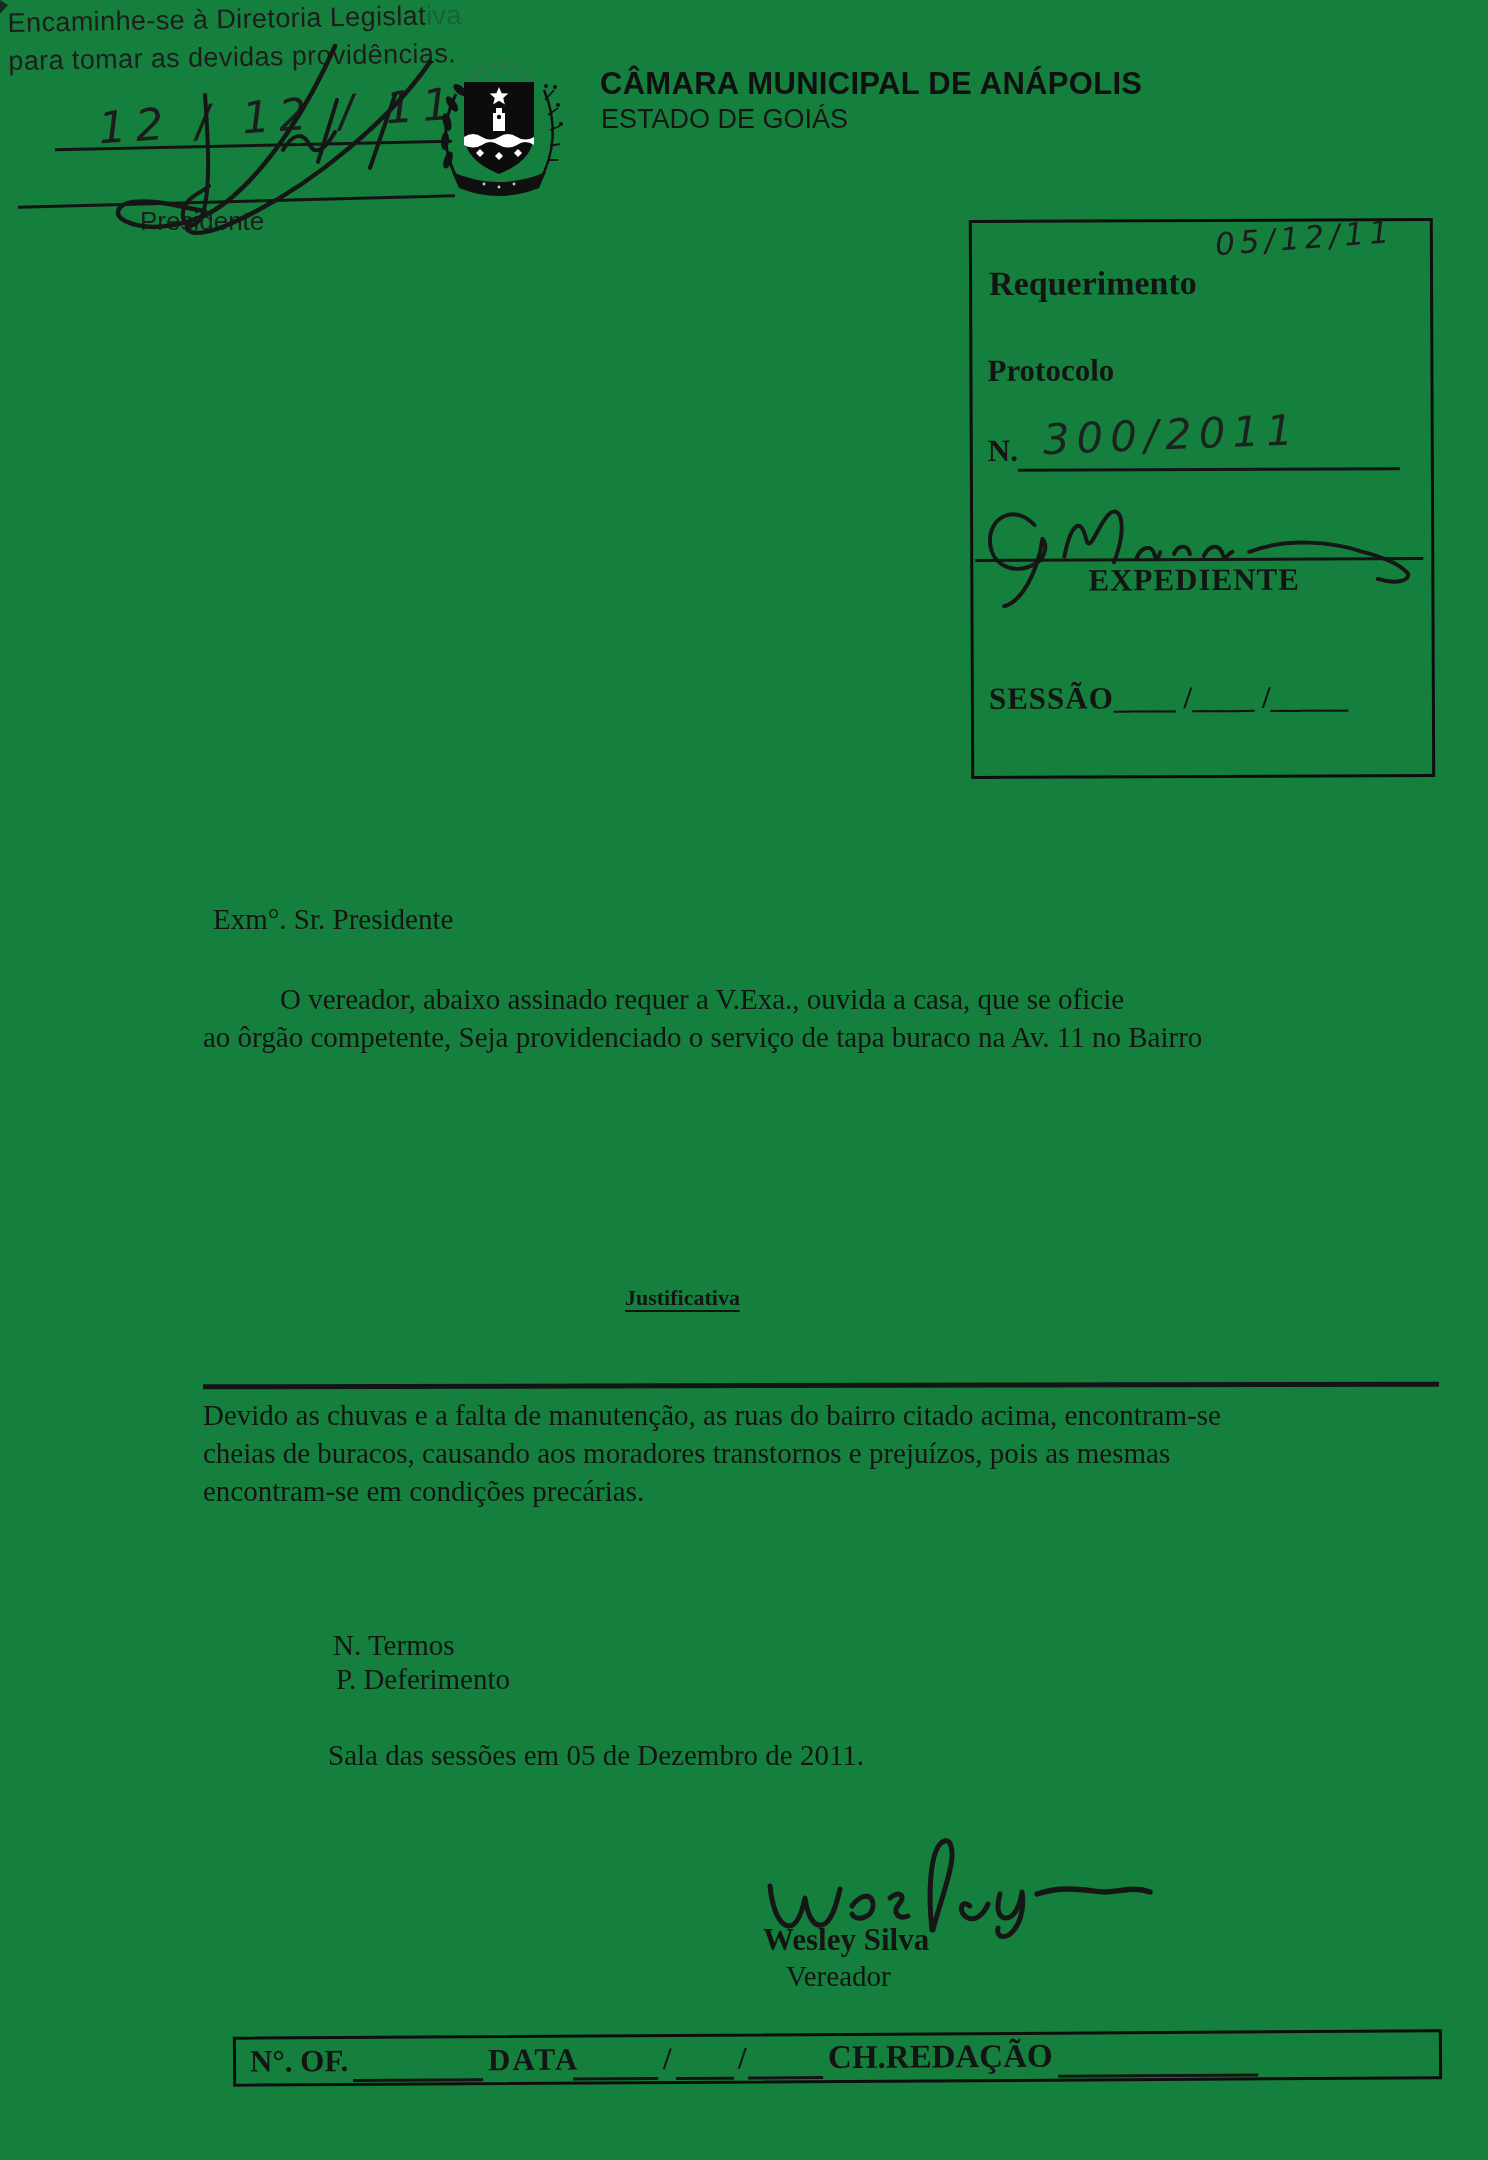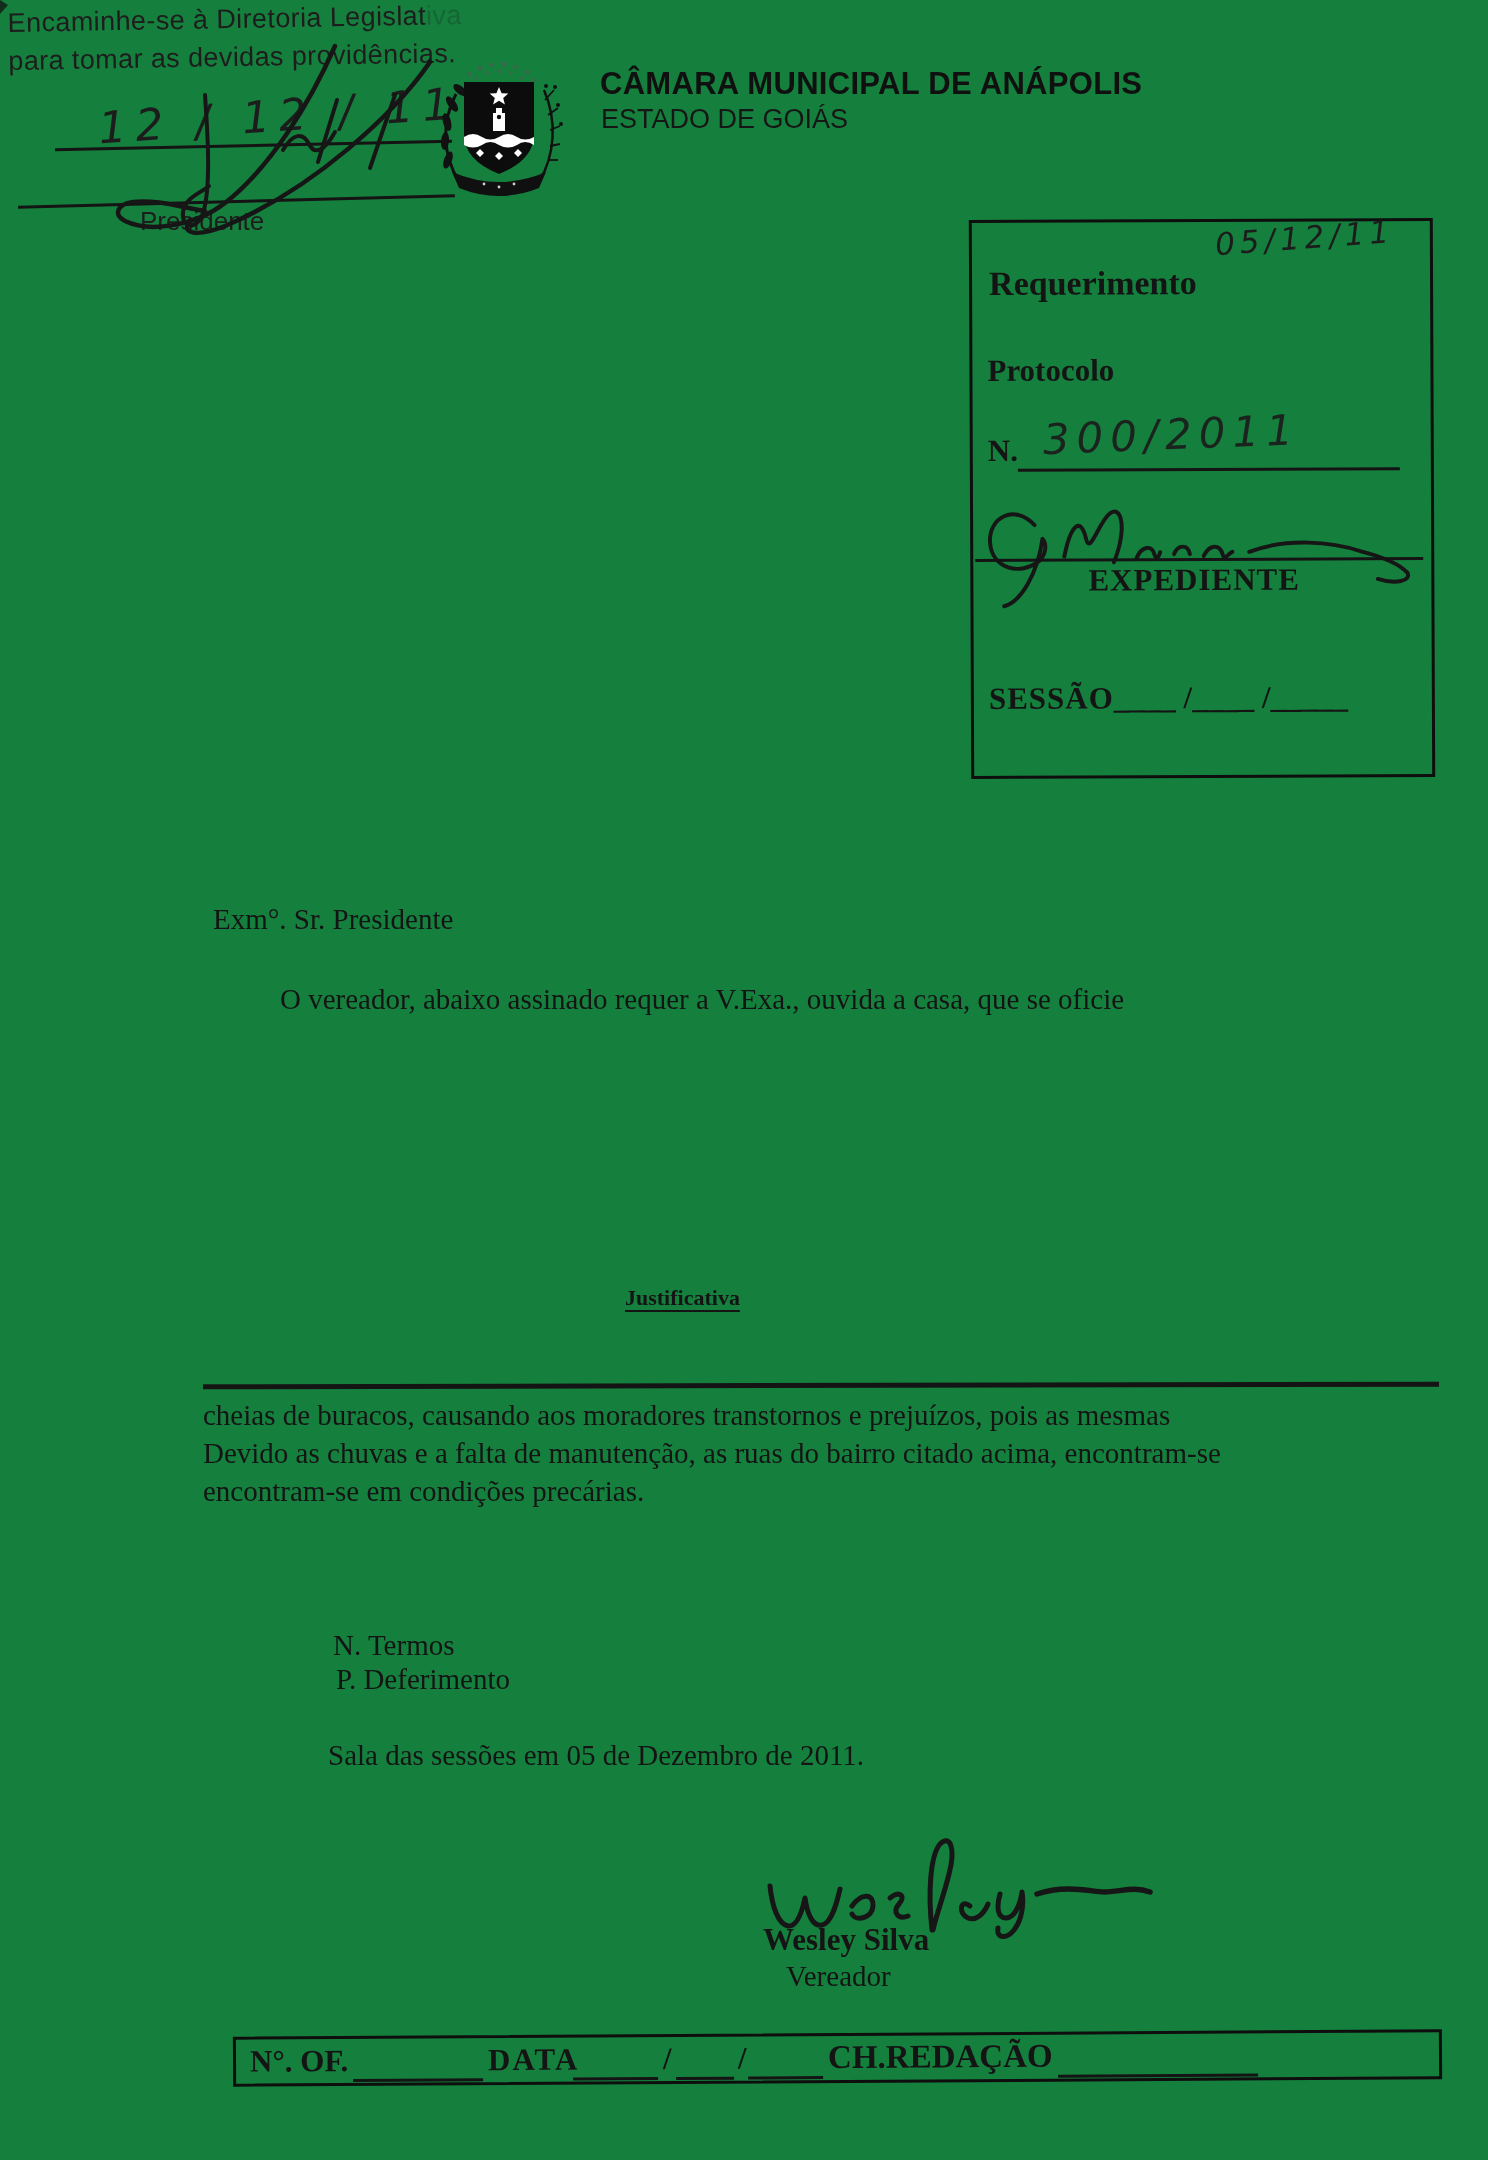--- a/index.html
+++ b/index.html
@@ -132,29 +132,30 @@
 
     <div class="abs" style="left:15px;top:458px;white-space:nowrap;">
       <span class="serif bold" style="font-size:31px;letter-spacing:1px;">SESSÃO</span><span class="serif bold" style="font-size:31px;">____ /____ /_____</span>
     </div>
   </div>
 
   <div class="abs serif body-text" style="left:213px;top:900px;">Exm°. Sr. Presidente</div>
 
   <div class="abs serif body-text" style="left:203px;top:980px;width:1245px;">
     <div style="padding-left:77px;">O vereador, abaixo assinado requer a V.Exa., ouvida a casa, que se oficie</div>
+    <div>ao ôrgão competente, Seja providenciado o serviço de tapa buraco na Av. 11 no Bairro</div>
   </div>
 
   <div class="abs serif bold" style="left:625px;top:1285px;font-size:22px;text-decoration:underline;text-underline-offset:5px;">Justificativa</div>
 
   <div class="abs hline" style="left:203px;top:1383px;width:1236px;height:4.5px;transform:rotate(-0.12deg);"></div>
 
   <div class="abs serif body-text" style="left:203px;top:1396px;width:1245px;">
+    <div>Devido as chuvas e a  falta de manutenção, as ruas do bairro citado acima, encontram-se</div>
     <div>cheias de buracos, causando aos moradores transtornos e prejuízos, pois as mesmas</div>
-    <div>Devido as chuvas e a  falta de manutenção, as ruas do bairro citado acima, encontram-se</div>
     <div>encontram-se em condições precárias.</div>
   </div>
 
   <div class="abs serif body-text" style="left:333px;top:1626px;text-align:center;">N. Termos</div>
   <div class="abs serif body-text" style="left:336px;top:1660px;">P. Deferimento</div>
 
   <div class="abs serif body-text" style="left:328px;top:1736px;">Sala das sessões em 05 de Dezembro de 2011.</div>
 
   <svg class="abs" style="left:752px;top:1834px;" width="410" height="120" viewBox="0 0 410 120">
     <path class="sigstroke" stroke-width="5" d="M18,52 C20,72 26,90 36,92 C45,93 50,78 53,64 C55,78 60,93 70,91 C80,89 85,68 88,55"></path>

